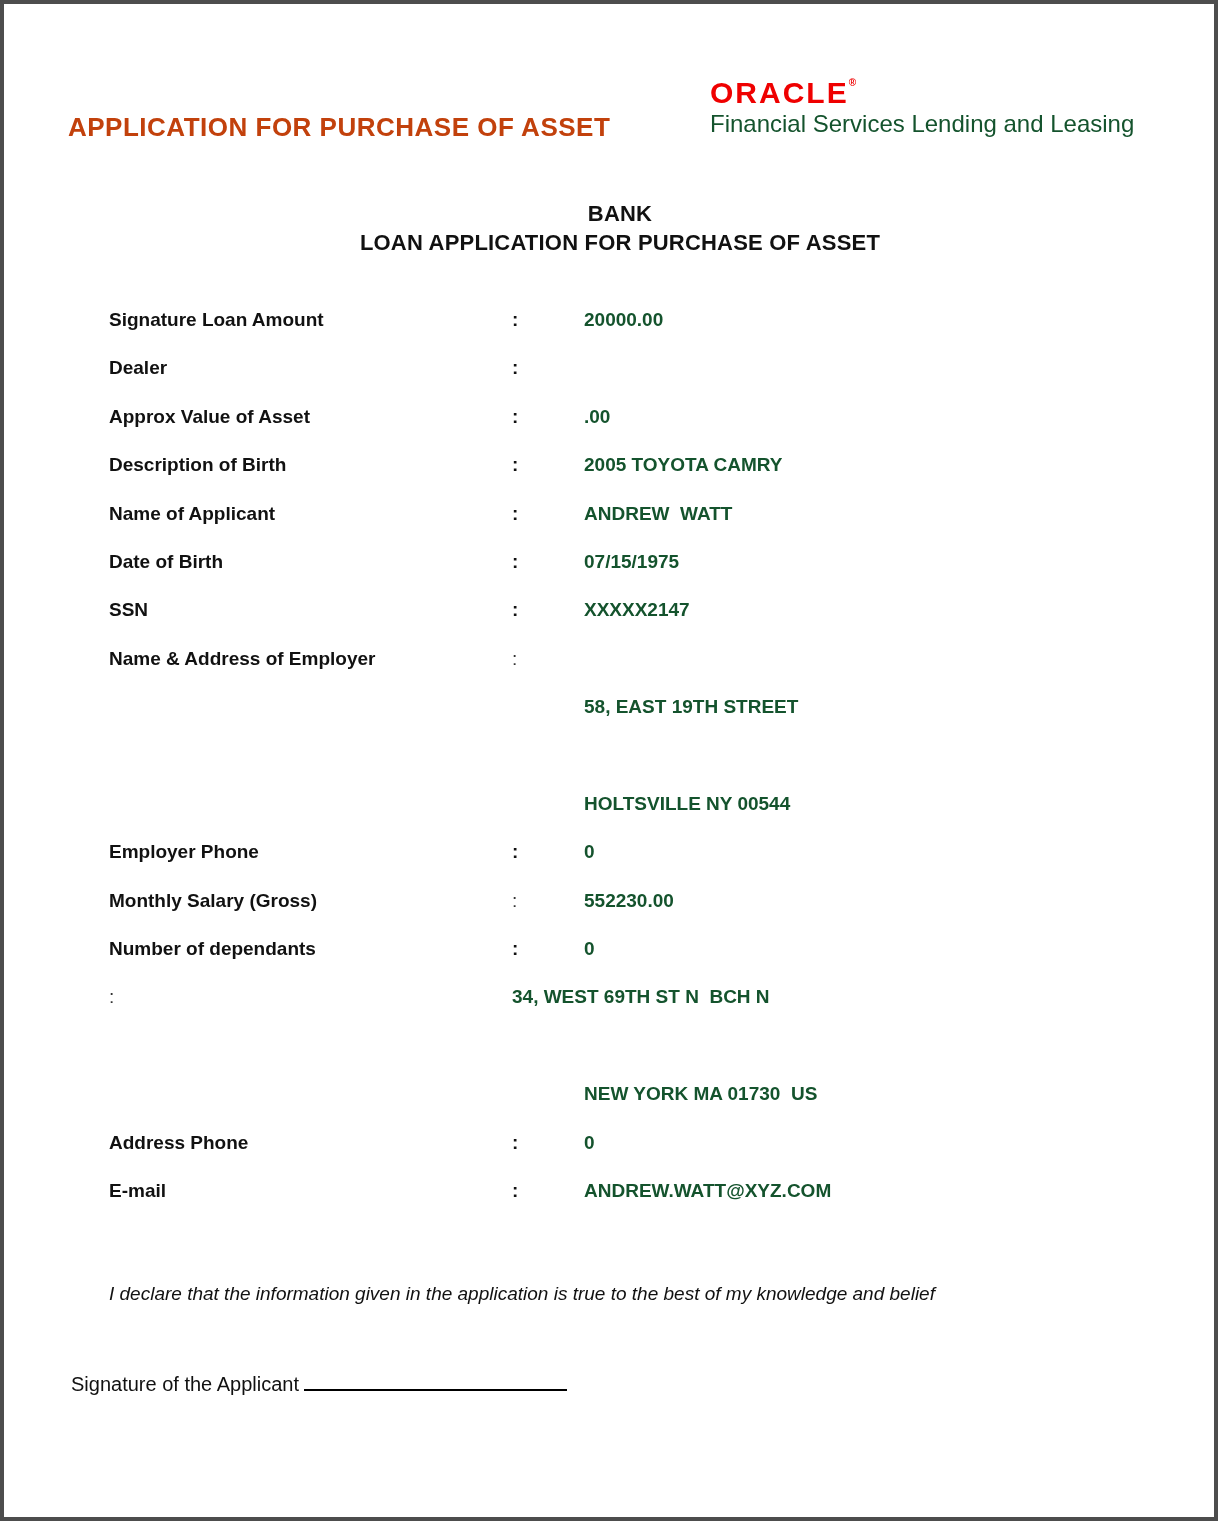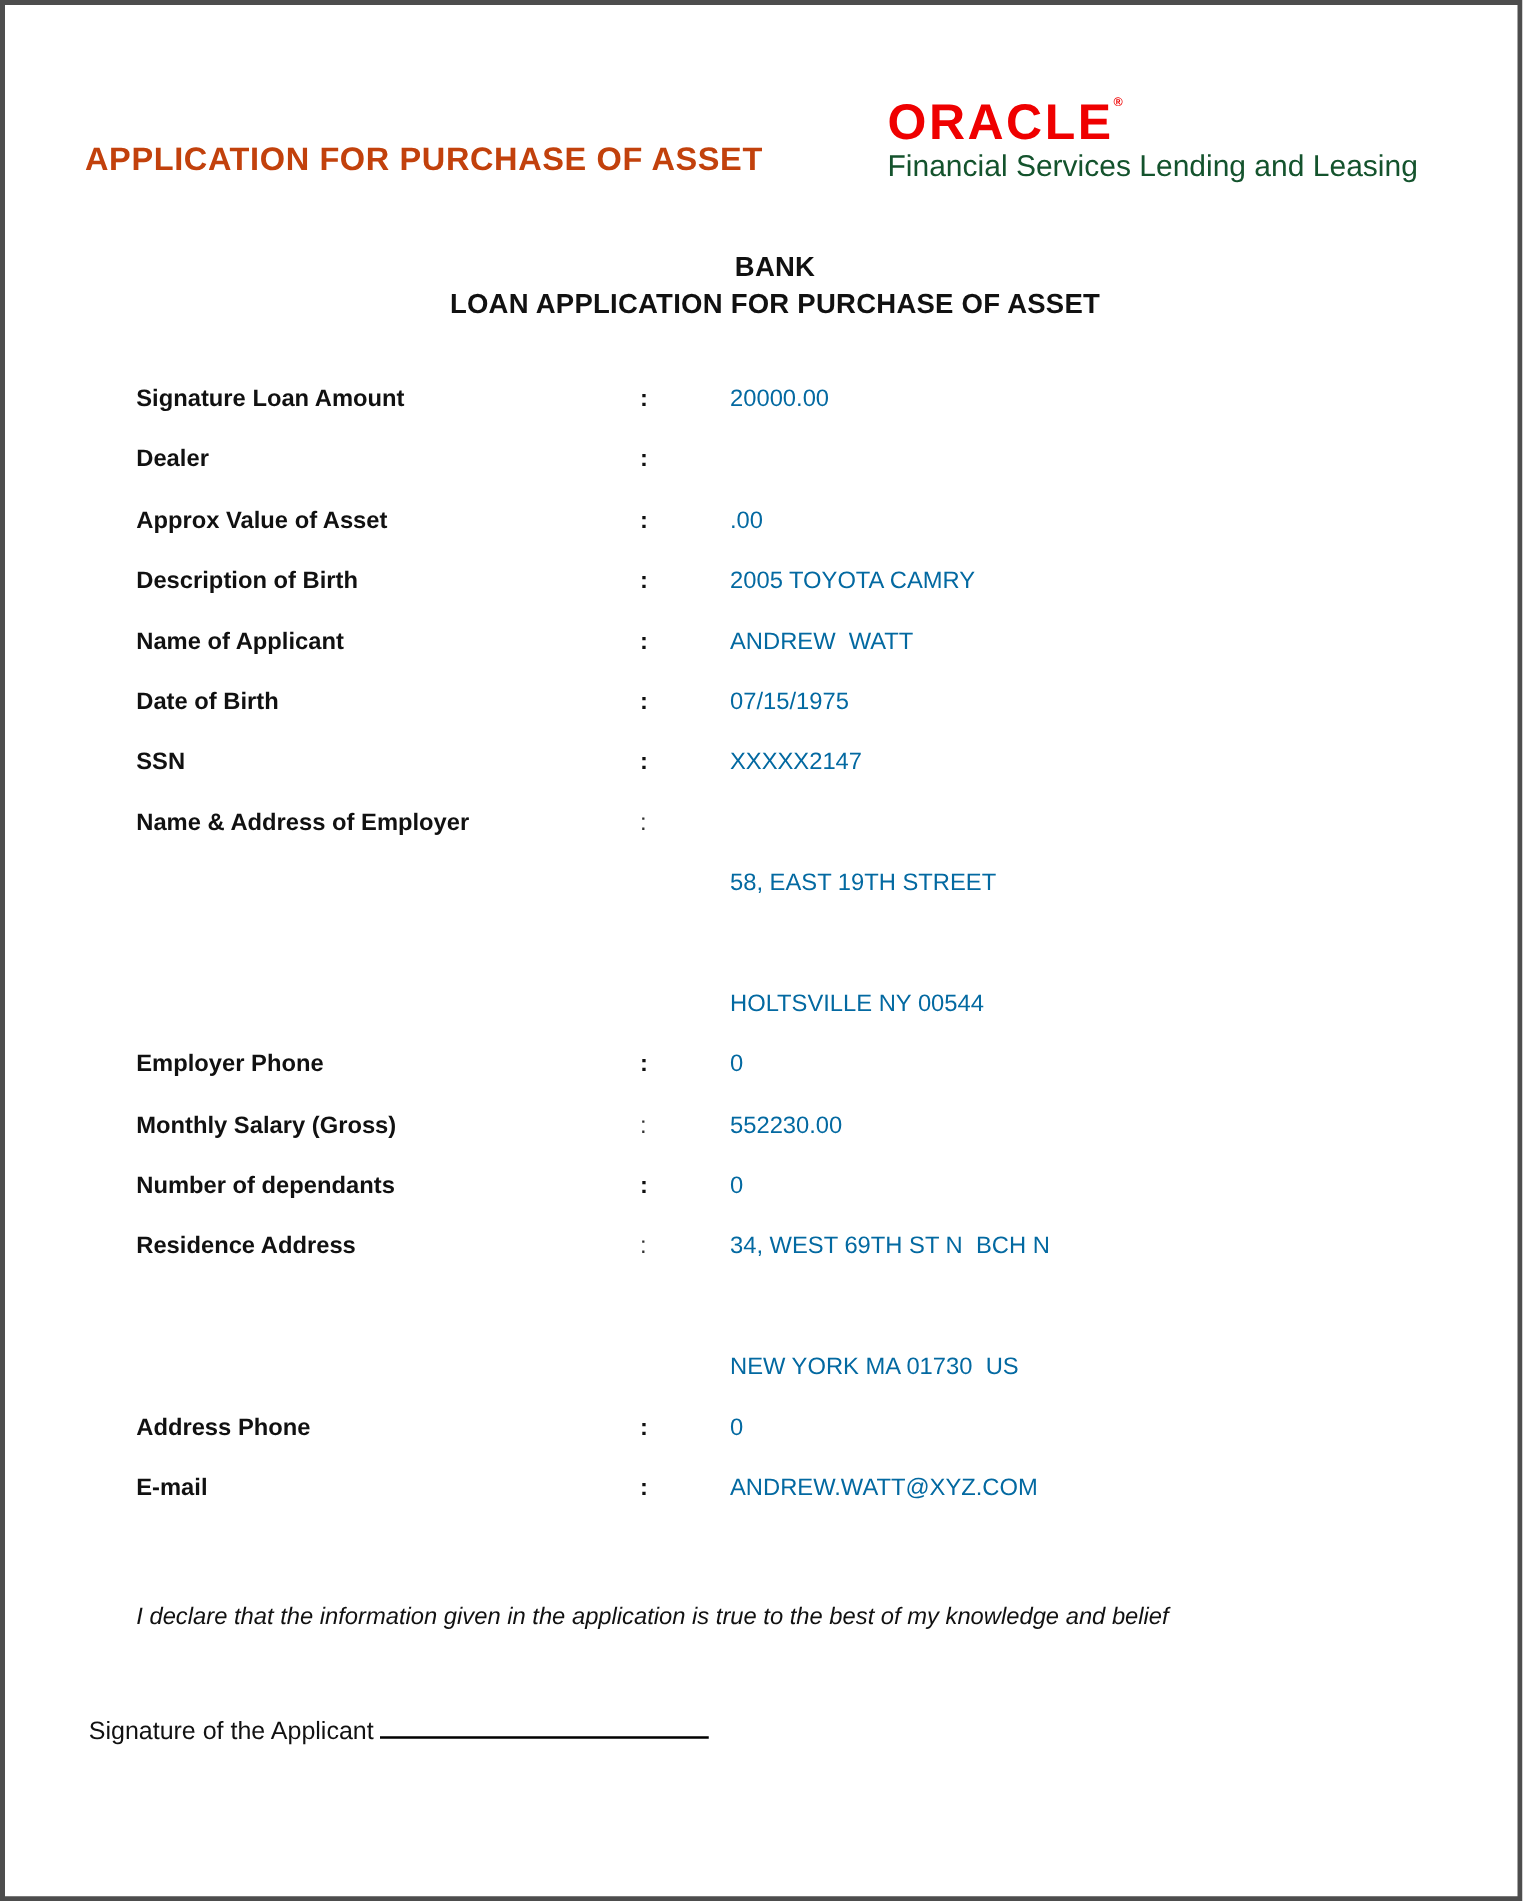--- a/index.html
+++ b/index.html
@@ -26,21 +26,21 @@
     white-space: pre;
   }
   .logo-block {
     position: absolute;
     top: 74px;
     left: 706px;
     line-height: 1;
   }
   .logo-brand {
     color: #ef0000;
-    font-size: 40px;
+    font-size: 30px;
     font-weight: bold;
     letter-spacing: 2px;
     white-space: pre;
   }
   .logo-reg {
     color: #ef0000;
     font-size: 10px;
     font-weight: bold;
     vertical-align: top;
     line-height: 10px;
@@ -89,22 +89,22 @@
   }
   .row .colon {
     font-weight: bold;
     color: #111111;
   }
   .row.thin-colon .colon {
     font-weight: normal;
     color: #333333;
   }
   .row .value {
-    font-weight: normal;
-    color: #0369a1;
+    font-weight: bold;
+    color: #14532d;
     white-space: pre;
   }
 
   
   .declaration {
     position: absolute;
     top: 1279px;
     left: 105px;
     font-size: 19px;
     color: #111111;
@@ -226,21 +226,20 @@
       <span class="value">552230.00</span>
     </div>
 
     <div class="row">
       <span class="label">Number of dependants</span>
       <span class="colon">:</span>
       <span class="value">0</span>
     </div>
 
     <div class="row thin-colon">
-      <span class="label">Residence Address</span>
       <span class="colon">:</span>
       <span class="value">34, WEST 69TH ST N  BCH N</span>
     </div>
 
     <div class="row">
       <span class="label"></span>
       <span class="colon"></span>
       <span class="value"></span>
     </div>
 

